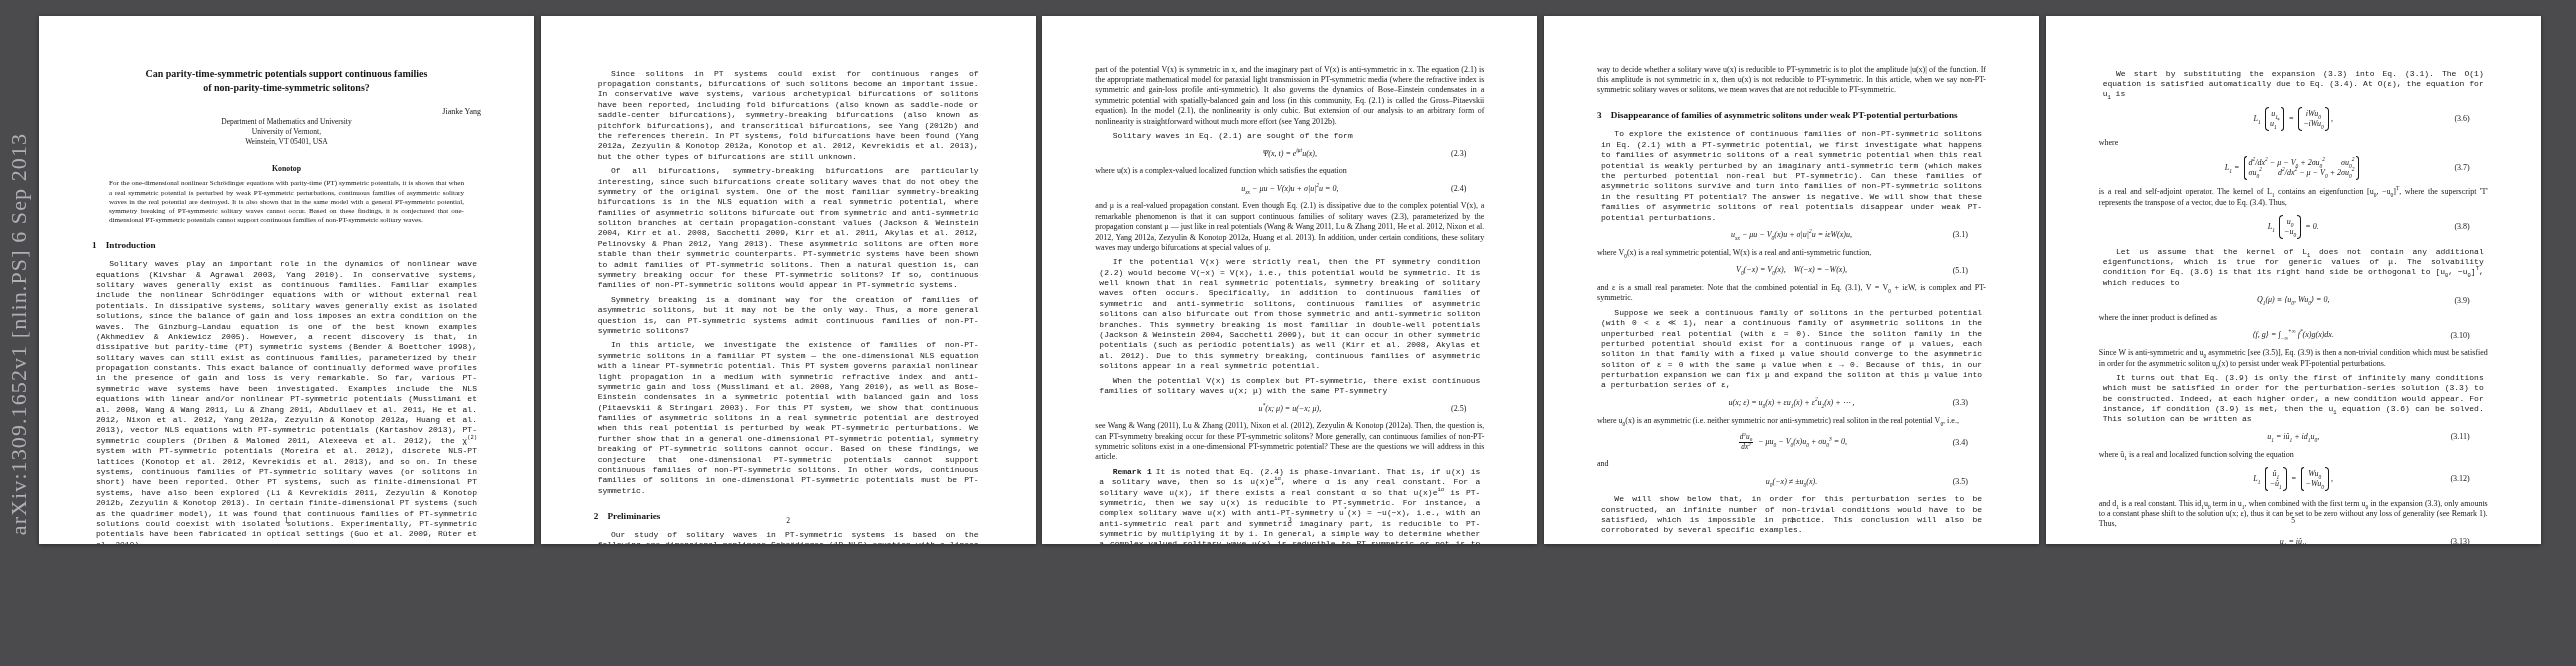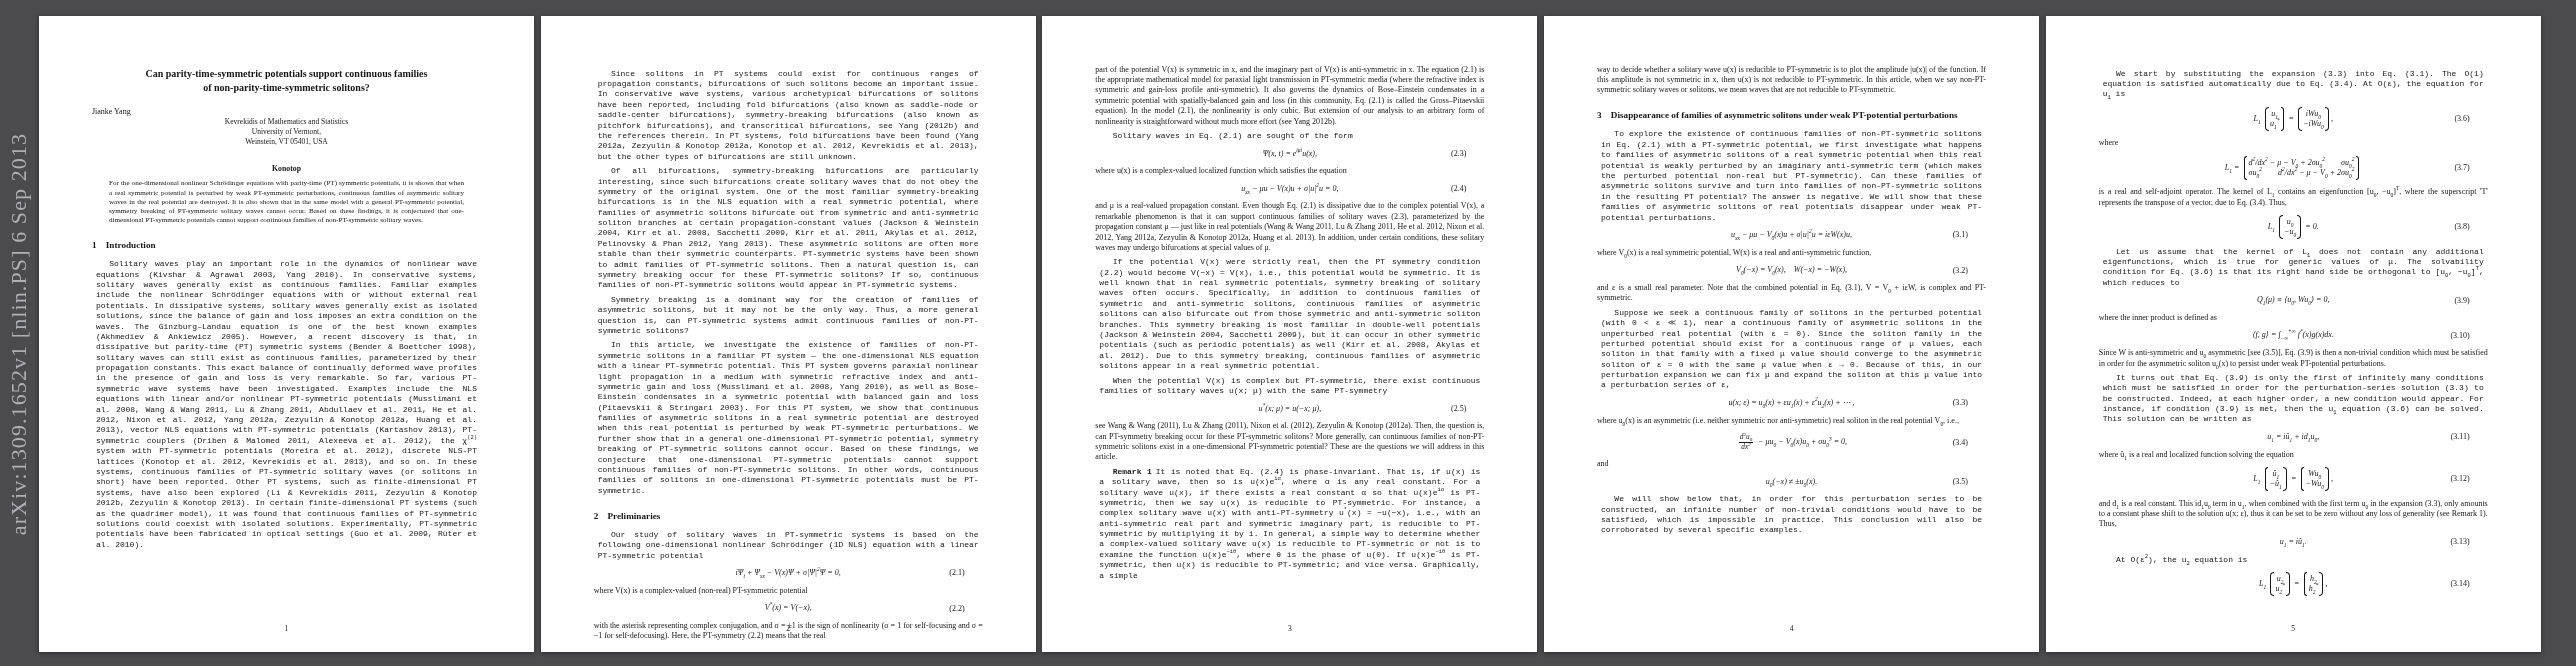--- a/index.html
+++ b/index.html
@@ -21,34 +21,34 @@
     position:absolute;top:50%;left:50%;
     transform:translate(-50%,-50%) rotate(-90deg);
     white-space:nowrap;
     color:var(--stamp-color,#aeb0b6);
     font-family:"Liberation Serif","DejaVu Serif",serif;
     font-size:22px;letter-spacing:1.1px;
   }
   .strip{display:flex;gap:6.7px;}
   .page{
     box-sizing:border-box;position:relative;
-    width:495px;height:636px;flex:0 0 495px;
+    width:495px;height:528px;flex:0 0 495px;
     background:var(--page-bg,#ffffff);
     color:var(--text-color,#161616);
     font-size:8px;line-height:1.30;
     padding:49px 53px 39px 53px;
     overflow:hidden;
     box-shadow:0 1.1px 4.4px rgba(0,0,0,0.45);
   }
   .title{
     font-size:10px;font-weight:bold;text-align:center;
     white-space:pre-line;line-height:1.4;
     margin:2.2px 14.5px 12.2px 14.5px;
   }
-  .author{text-align:left;margin-top:3.3px;font-size:8px;}
+  .author{text-align:right;margin-top:3.3px;font-size:8px;}
   .affil{text-align:center;font-size:7.5px;line-height:1.32;}
   .abshead{text-align:center;font-weight:bold;font-size:7.8px;margin:16.7px 0 5.6px 0;}
   .abstract{margin:0 17px;font-size:7.1px;line-height:1.30;text-align:justify;}
   .section{
     font-size:9.2px;font-weight:bold;line-height:1.3;
     margin:14.5px 0 7.2px 0;
     padding-left:18px;text-indent:-18px;
   }
   .para{text-align:justify;text-indent:13.3px;margin:4px;font-family:Liberation Mono, monospace;}
   .para0{text-align:justify;text-indent:0;margin:0;}
@@ -88,21 +88,21 @@
 
 <div class="viewer" data-name="pdf-viewer">
   <div class="stamp-col" data-name="arxiv-stamp-column">
     <div class="watermark" data-name="arxiv-watermark">arXiv:1309.1652v1  [nlin.PS]  6 Sep 2013</div>
   </div>
   <div class="strip" data-name="page-strip">
       <div class="page" data-name="document-page">
         <div class="title" data-name="paper-title">Can parity-time-symmetric potentials support continuous families
 of non-parity-time-symmetric solitons?</div>
         <div class="author" data-name="author-name">Jianke Yang</div>
-        <div class="affil" data-name="author-affiliation">Kevrekidis of Mathematics and Statistics</div>
+        <div class="affil" data-name="author-affiliation">Department of Mathematics and University</div>
         <div class="affil" data-name="author-affiliation">University of Vermont,</div>
         <div class="affil" data-name="author-affiliation">Weinstein, VT 05401, USA</div>
         <div class="abshead" data-name="abstract-heading">Konotop</div>
         <div class="abstract" data-name="abstract-text">For the one-dimensional nonlinear Schrödinger equations with parity-time (PT) symmetric potentials, it is shown that when a real symmetric potential is perturbed by weak PT-symmetric perturbations, continuous families of asymmetric solitary waves in the real potential are destroyed. It is also shown that in the same model with a general PT-symmetric potential, symmetry breaking of PT-symmetric solitary waves cannot occur. Based on these findings, it is conjectured that one-dimensional PT-symmetric potentials cannot support continuous families of non-PT-symmetric solitary waves.</div>
         <div class="section" data-name="section-heading">1 Introduction</div>
         <div class="para" data-name="paragraph">Solitary waves play an important role in the dynamics of nonlinear wave equations (Kivshar &amp; Agrawal 2003, Yang 2010). In conservative systems, solitary waves generally exist as continuous families. Familiar examples include the nonlinear Schrödinger equations with or without external real potentials. In dissipative systems, solitary waves generally exist as isolated solutions, since the balance of gain and loss imposes an extra condition on the waves. The Ginzburg–Landau equation is one of the best known examples (Akhmediev &amp; Ankiewicz 2005). However, a recent discovery is that, in dissipative but parity-time (PT) symmetric systems (Bender &amp; Boettcher 1998), solitary waves can still exist as continuous families, parameterized by their propagation constants. This exact balance of continually deformed wave profiles in the presence of gain and loss is very remarkable. So far, various PT-symmetric wave systems have been investigated. Examples include the NLS equations with linear and/or nonlinear PT-symmetric potentials (Musslimani et al. 2008, Wang &amp; Wang 2011, Lu &amp; Zhang 2011, Abdullaev et al. 2011, He et al. 2012, Nixon et al. 2012, Yang 2012a, Zezyulin &amp; Konotop 2012a, Huang et al. 2013), vector NLS equations with PT-symmetric potentials (Kartashov 2013), PT-symmetric couplers (Driben &amp; Malomed 2011, Alexeeva et al. 2012), the χ<sup>(2)</sup> system with PT-symmetric potentials (Moreira et al. 2012), discrete NLS-PT lattices (Konotop et al. 2012, Kevrekidis et al. 2013), and so on. In these systems, continuous families of PT-symmetric solitary waves (or solitons in short) have been reported. Other PT systems, such as finite-dimensional PT systems, have also been explored (Li &amp; Kevrekidis 2011, Zezyulin &amp; Konotop 2012b, Zezyulin &amp; Konotop 2013). In certain finite-dimensional PT systems (such as the quadrimer model), it was found that continuous families of PT-symmetric solutions could coexist with isolated solutions. Experimentally, PT-symmetric potentials have been fabricated in optical settings (Guo et al. 2009, Rüter et al. 2010).</div>
         <div class="pagenum" data-name="page-number">1</div>
       </div>
       <div class="page" data-name="document-page">
         <div class="para" data-name="paragraph">Since solitons in PT systems could exist for continuous ranges of propagation constants, bifurcations of such solitons become an important issue. In conservative wave systems, various archetypical bifurcations of solitons have been reported, including fold bifurcations (also known as saddle-node or saddle-center bifurcations), symmetry-breaking bifurcations (also known as pitchfork bifurcations), and transcritical bifurcations, see Yang (2012b) and the references therein. In PT systems, fold bifurcations have been found (Yang 2012a, Zezyulin &amp; Konotop 2012a, Konotop et al. 2012, Kevrekidis et al. 2013), but the other types of bifurcations are still unknown.</div>
@@ -130,21 +130,21 @@
         <div class="para0" data-name="paragraph">see Wang &amp; Wang (2011), Lu &amp; Zhang (2011), Nixon et al. (2012), Zezyulin &amp; Konotop (2012a). Then, the question is, can PT-symmetry breaking occur for these PT-symmetric solitons? More generally, can continuous families of non-PT-symmetric solitons exist in a one-dimensional PT-symmetric potential? These are the questions we will address in this article.</div>
         <div class="para" data-name="paragraph"><b data-name="remark-label">Remark 1</b> It is noted that Eq. (2.4) is phase-invariant. That is, if u(x) is a solitary wave, then so is u(x)e<sup>iα</sup>, where α is any real constant. For a solitary wave u(x), if there exists a real constant α so that u(x)e<sup>iα</sup> is PT-symmetric, then we say u(x) is reducible to PT-symmetric. For instance, a complex solitary wave u(x) with anti-PT-symmetry u<sup>*</sup>(x) = −u(−x), i.e., with an anti-symmetric real part and symmetric imaginary part, is reducible to PT-symmetric by multiplying it by i. In general, a simple way to determine whether a complex-valued solitary wave u(x) is reducible to PT-symmetric or not is to examine the function u(x)e<sup>−iθ</sup>, where θ is the phase of u(0). If u(x)e<sup>−iθ</sup> is PT-symmetric, then u(x) is reducible to PT-symmetric; and vice versa. Graphically, a simple</div>
         <div class="pagenum" data-name="page-number">3</div>
       </div>
       <div class="page" data-name="document-page">
         <div class="para0" data-name="paragraph">way to decide whether a solitary wave u(x) is reducible to PT-symmetric is to plot the amplitude |u(x)| of the function. If this amplitude is not symmetric in x, then u(x) is not reducible to PT-symmetric. In this article, when we say non-PT-symmetric solitary waves or solitons, we mean waves that are not reducible to PT-symmetric.</div>
         <div class="section" data-name="section-heading">3 Disappearance of families of asymmetric solitons under weak PT-potential perturbations</div>
         <div class="para" data-name="paragraph">To explore the existence of continuous families of non-PT-symmetric solitons in Eq. (2.1) with a PT-symmetric potential, we first investigate what happens to families of asymmetric solitons of a real symmetric potential when this real potential is weakly perturbed by an imaginary anti-symmetric term (which makes the perturbed potential non-real but PT-symmetric). Can these families of asymmetric solitons survive and turn into families of non-PT-symmetric solitons in the resulting PT potential? The answer is negative. We will show that these families of asymmetric solitons of real potentials disappear under weak PT-potential perturbations.</div>
         <div class="eq" data-name="equation"><span class="math" data-name="equation-body">u<sub>xx</sub> − μu − V<sub>0</sub>(x)u + σ|u|<sup>2</sup>u = iεW(x)u,</span><span class="eqno" data-name="equation-number">(3.1)</span></div>
         <div class="para0" data-name="paragraph">where V<sub>0</sub>(x) is a real symmetric potential, W(x) is a real and anti-symmetric function,</div>
-        <div class="eq" data-name="equation"><span class="math" data-name="equation-body">V<sub>0</sub>(−x) = V<sub>0</sub>(x), W(−x) = −W(x),</span><span class="eqno" data-name="equation-number">(3.2)</span></div>
+        <div class="eq" data-name="equation"><span class="math" data-name="equation-body">V<sub>0</sub>(−x) = V<sub>0</sub>(x), W(−x) = −W(x),</span><span class="eqno" data-name="equation-number">(5.1)</span></div>
         <div class="para0" data-name="paragraph">and ε is a small real parameter. Note that the combined potential in Eq. (3.1), V = V<sub>0</sub> + iεW, is complex and PT-symmetric.</div>
         <div class="para" data-name="paragraph">Suppose we seek a continuous family of solitons in the perturbed potential (with 0 &lt; ε ≪ 1), near a continuous family of asymmetric solitons in the unperturbed real potential (with ε = 0). Since the soliton family in the perturbed potential should exist for a continuous range of μ values, each soliton in that family with a fixed μ value should converge to the asymmetric soliton of ε = 0 with the same μ value when ε → 0. Because of this, in our perturbation expansion we can fix μ and expand the soliton at this μ value into a perturbation series of ε,</div>
         <div class="eq" data-name="equation"><span class="math" data-name="equation-body">u(x; ε) = u<sub>0</sub>(x) + εu<sub>1</sub>(x) + ε<sup>2</sup>u<sub>2</sub>(x) + ⋯ ,</span><span class="eqno" data-name="equation-number">(3.3)</span></div>
         <div class="para0" data-name="paragraph">where u<sub>0</sub>(x) is an asymmetric (i.e. neither symmetric nor anti-symmetric) real soliton in the real potential V<sub>0</sub>, i.e.,</div>
         <div class="eq" data-name="equation"><span class="math" data-name="equation-body"><span class="frac">
               <span>d<sup>2</sup>u<sub>0</sub></span>
               <span>dx<sup>2</sup></span>
             </span> − μu<sub>0</sub> − V<sub>0</sub>(x)u<sub>0</sub> + σu<sub>0</sub><sup>3</sup> = 0,</span><span class="eqno" data-name="equation-number">(3.4)</span></div>
         <div class="para0" data-name="paragraph">and</div>
         <div class="eq" data-name="equation"><span class="math" data-name="equation-body">u<sub>0</sub>(−x) ≠ ±u<sub>0</sub>(x).</span><span class="eqno" data-name="equation-number">(3.5)</span></div>

